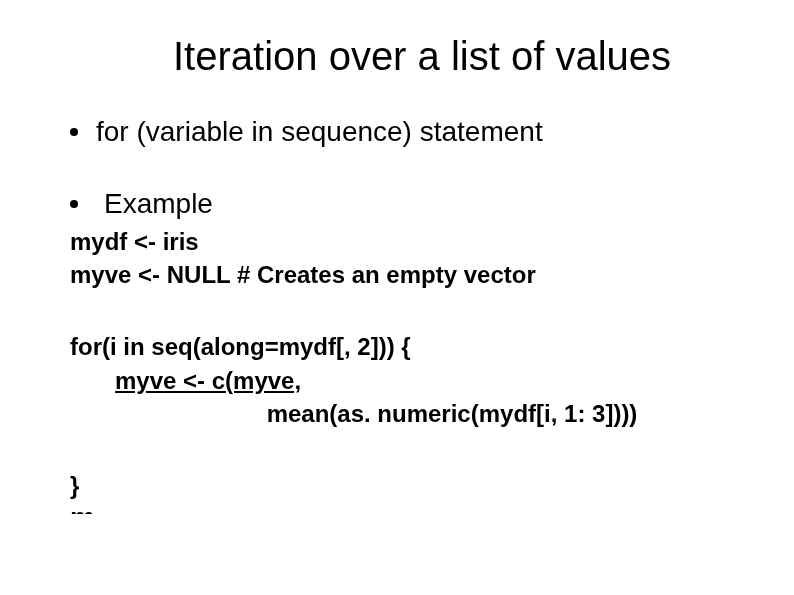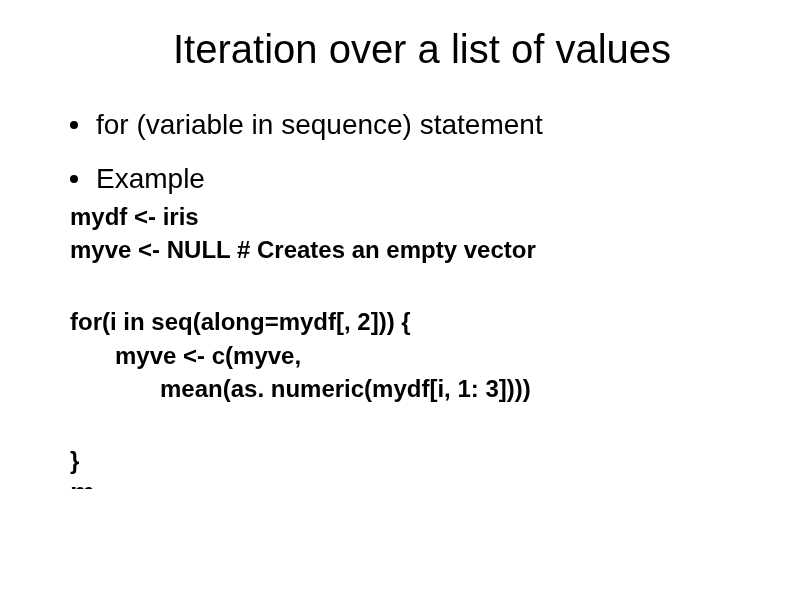--- a/index.html
+++ b/index.html
@@ -10,36 +10,36 @@
   body {
     width: 794px;
     height: 595px;
     background: #ffffff;
     font-family: Arial, Helvetica, sans-serif;
     color: #000000;
     position: relative;
     overflow: hidden;
   }
   .slide {
-    padding: 27px 50px 0 50px;
+    padding: 34px 50px 0 50px;
   }
   .title {
     font-size: 40px;
     font-weight: normal;
     text-align: center;
     margin-bottom: 35px;
     margin-left: 50px;
   }
   .content {
     padding-left: 20px;
   }
   .bullet-line {
     display: flex;
     align-items: flex-start;
-    margin-bottom: 18px;
+    margin-bottom: 36px;
   }
   .bullet {
     width: 8px;
     height: 8px;
     background: #000000;
     border-radius: 50%;
     margin-right: 18px;
     margin-top: 14px;
     flex-shrink: 0;
   }
@@ -51,23 +51,25 @@
     font-size: 24px;
     font-weight: bold;
     line-height: 1.4;
     padding-left: 0;
   }
   .code-block {
     margin-top: 38px;
   }
   .indent-1 {
     padding-left: 45px;
+    text-decoration: underline;
   }
   .indent-2 {
     padding-left: 90px;
+    text-align: center;
   }
   .closing-brace {
     margin-top: 38px;
   }
   .cutoff {
     font-size: 28px;
     font-weight: bold;
     line-height: 1;
     margin-top: 2px;
     height: 10px;
@@ -80,21 +82,21 @@
 <div class="slide">
   <h1 class="title">Iteration over a list of values</h1>
 
   <div class="content">
 
     <div class="bullet-line">
       <span class="bullet"></span>
       <span class="bullet-text">for (variable in sequence) statement</span>
     </div>
 
-    <div class="bullet-line" style="margin-bottom:2px;">
+    <div class="bullet-line" style="margin-bottom:2px;gap:8px;">
       <span class="bullet"></span>
       <span class="bullet-text">Example</span>
     </div>
 
     <div class="code-line">mydf &lt;- iris</div>
     <div class="code-line">myve &lt;- NULL # Creates an empty vector</div>
 
     <div class="code-block">
       <div class="code-line">for(i in seq(along=mydf[, 2])) {</div>
       <div class="code-line indent-1">myve &lt;- c(myve,</div>

